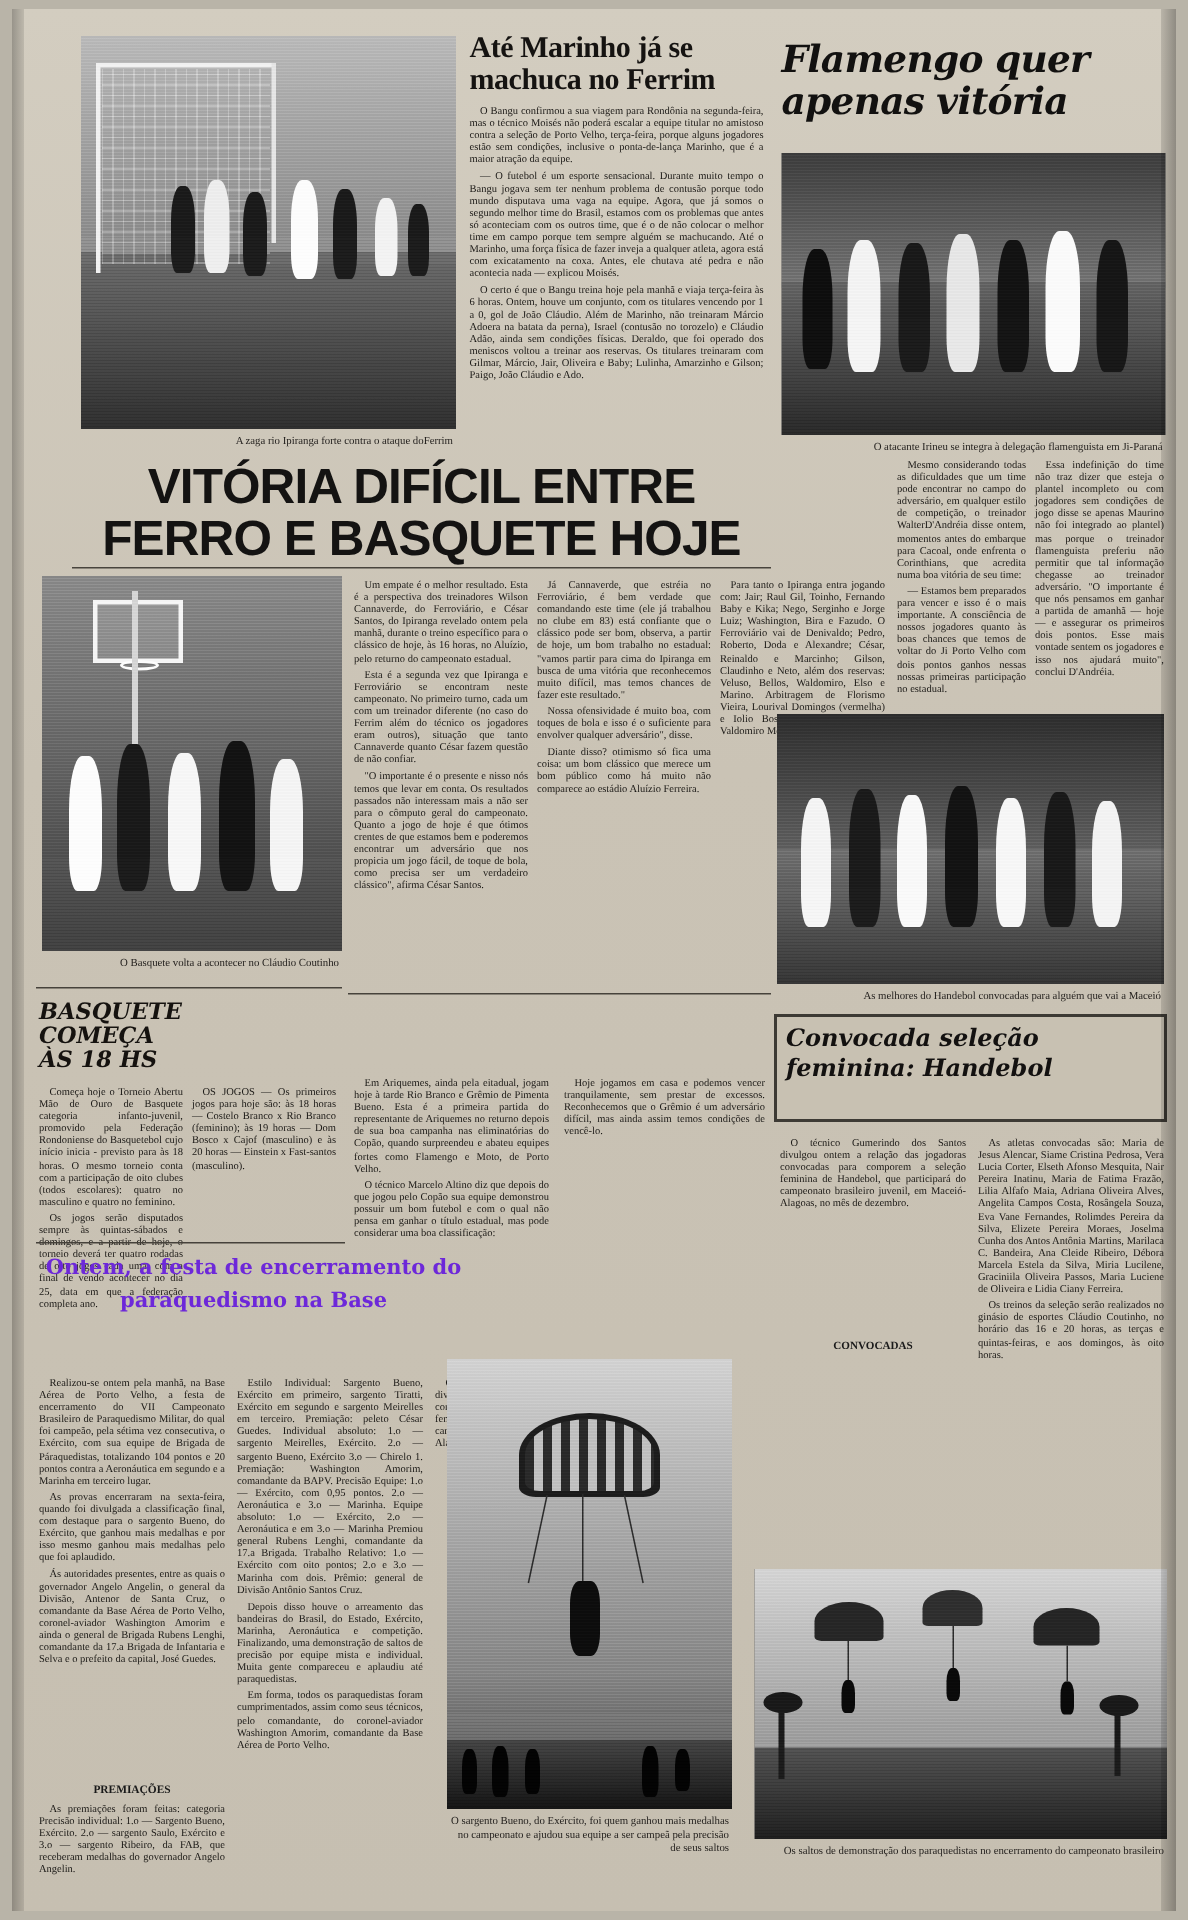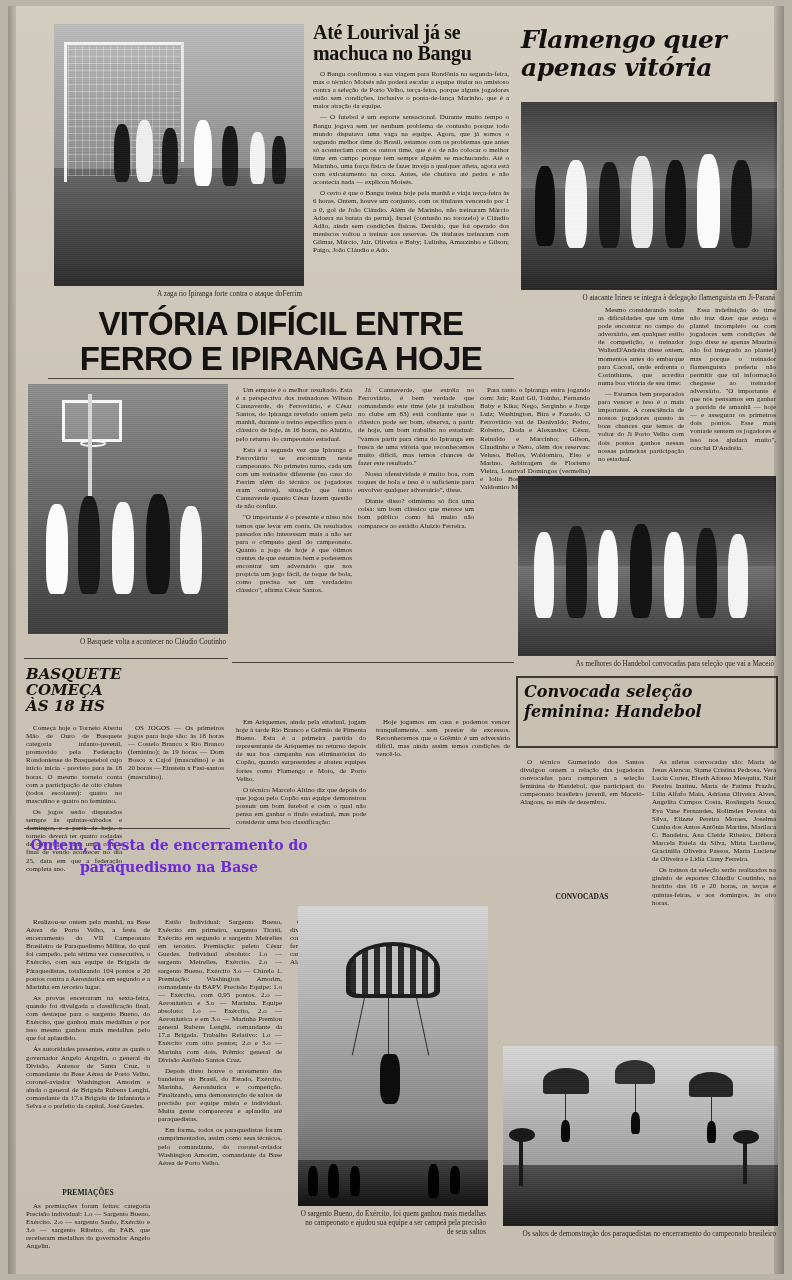--- a/index.html
+++ b/index.html
@@ -189,21 +189,21 @@
     <div class="fig" style="left:108px;top:104px;width:16px;height:56px;"></div>
     <div class="fig" style="left:140px;top:96px;width:18px;height:66px;background:#efece5;"></div>
     <div class="fig" style="left:168px;top:102px;width:16px;height:60px;"></div>
     <div class="fig" style="left:196px;top:108px;width:15px;height:52px;background:#e7e3db;"></div>
     <div class="fig" style="left:218px;top:112px;width:14px;height:48px;"></div>
     <div class="grain"></div>
   </div>
   <div class="cap" id="cap1">A zaga rio Ipiranga forte contra o ataque doFerrim</div>
 
   <div id="mid-col">
-    <div class="head-serif" id="h-marinho">Até Lourival já se machuca no Bangu</div>
+    <div class="head-serif" id="h-marinho">Até Marinho já se machuca no Ferrim</div>
     <div class="col-text" style="margin-top:6px;">
       <p>O Bangu confirmou a sua viagem para Rondônia na segunda-feira, mas o técnico Moisés não poderá escalar a equipe titular no amistoso contra a seleção de Porto Velho, terça-feira, porque alguns jogadores estão sem condições, inclusive o ponta-de-lança Marinho, que é a maior atração da equipe.</p>
       <p>— O futebol é um esporte sensacional. Durante muito tempo o Bangu jogava sem ter nenhum problema de contusão porque todo mundo disputava uma vaga na equipe. Agora, que já somos o segundo melhor time do Brasil, estamos com os problemas que antes só aconteciam com os outros time, que é o de não colocar o melhor time em campo porque tem sempre alguém se machucando. Até o Marinho, uma força física de fazer inveja a qualquer atleta, agora está com exicatamento na coxa. Antes, ele chutava até pedra e não acontecia nada — explicou Moisés.</p>
       <p>O certo é que o Bangu treina hoje pela manhã e viaja terça-feira às 6 horas. Ontem, houve um conjunto, com os titulares vencendo por 1 a 0, gol de João Cláudio. Além de Marinho, não treinaram Márcio Adoera na batata da perna), Israel (contusão no torozelo) e Cláudio Adão, ainda sem condições físicas. Deraldo, que foi operado dos meniscos voltou a treinar aos reservas. Os titulares treinaram com Gilmar, Márcio, Jair, Oliveira e Baby; Lulinha, Amarzinho e Gilson; Paigo, João Cláudio e Ado.</p>
     </div>
   </div>
 
   <div id="flamengo-head">Flamengo quer apenas vitória</div>
   <div class="photo" id="top-photo-2">
     <div class="sky" style="height:48%;background:linear-gradient(180deg,#4a4743,#7d7972);"></div>
@@ -212,21 +212,21 @@
     <div class="fig" style="left:44px;top:58px;width:22px;height:88px;background:#e8e4dc;"></div>
     <div class="fig" style="left:78px;top:60px;width:21px;height:86px;background:#2a2724;"></div>
     <div class="fig" style="left:110px;top:54px;width:22px;height:92px;background:#ddd9d1;"></div>
     <div class="fig" style="left:144px;top:58px;width:21px;height:88px;background:#232120;"></div>
     <div class="fig" style="left:176px;top:52px;width:23px;height:94px;background:#eceae3;"></div>
     <div class="fig" style="left:210px;top:58px;width:21px;height:88px;background:#262422;"></div>
     <div class="grain"></div>
   </div>
   <div class="cap" id="cap2">O atacante Irineu se integra à delegação flamenguista em Ji-Paraná</div>
 
-  <div id="main-head">VITÓRIA DIFÍCIL ENTRE FERRO E IPIRANGA HOJE</div>
+  <div id="main-head">VITÓRIA DIFÍCIL ENTRE FERRO E BASQUETE HOJE</div>
   <div id="head-sep"></div>
 
   <div class="photo" id="basket-photo">
     <div class="sky" style="height:100%;background:linear-gradient(180deg,#8f8b84,#4a4743);"></div>
     <div style="position:absolute;left:34px;top:16px;width:60px;height:42px;border:3px solid #eae6de;background:rgba(255,255,255,.12);"></div>
     <div style="position:absolute;left:52px;top:56px;width:26px;height:7px;border:2px solid #f0ece5;border-radius:50%;"></div>
     <div style="position:absolute;left:60px;top:10px;width:4px;height:110px;background:#cfcbc4;"></div>
     <div class="fig" style="left:18px;top:120px;width:22px;height:90px;background:#efece6;"></div>
     <div class="fig" style="left:50px;top:112px;width:22px;height:98px;background:#2a2724;"></div>
     <div class="fig" style="left:84px;top:118px;width:22px;height:92px;background:#eae7e0;"></div>
@@ -263,21 +263,21 @@
     <div class="ground" style="height:50%;background:linear-gradient(180deg,#78746d,#403d39);"></div>
     <div class="fig" style="left:16px;top:56px;width:20px;height:86px;background:#e9e5de;"></div>
     <div class="fig" style="left:48px;top:50px;width:21px;height:92px;background:#2b2825;"></div>
     <div class="fig" style="left:80px;top:54px;width:20px;height:88px;background:#ede9e2;"></div>
     <div class="fig" style="left:112px;top:48px;width:22px;height:94px;background:#232120;"></div>
     <div class="fig" style="left:146px;top:56px;width:20px;height:86px;background:#eae7e0;"></div>
     <div class="fig" style="left:178px;top:52px;width:21px;height:90px;background:#2a2724;"></div>
     <div class="fig" style="left:210px;top:58px;width:20px;height:84px;background:#e7e4dd;"></div>
     <div class="grain"></div>
   </div>
-  <div class="cap" id="cap4">As melhores do Handebol convocadas para seleção que vai a Maceió</div>
+  <div class="cap" id="cap4">As melhores do Handebol convocadas para alguém que vai a Maceió</div>
 
   <div id="basq-line"></div>
   <div id="basq-head">BASQUETE COMEÇA ÀS 18 HS</div>
   <div class="col-text" id="basq-txt">
     <p>Começa hoje o Torneio Abertu Mão de Ouro de Basquete categoria infanto-juvenil, promovido pela Federação Rondoniense do Basquetebol cujo início inicia - previsto para às 18 horas. O mesmo torneio conta com a participação de oito clubes (todos escolares): quatro no masculino e quatro no feminino.</p>
     <p>Os jogos serão disputados sempre às quintas-sábados e domingos, e a partir de hoje, o torneio deverá ter quatro rodadas de oito jogos cada uma, com a final de vendo acontecer no dia 25, data em que a federação completa ano.</p>
   </div>
   <div class="col-text" id="basq-txt2">
     <p>OS JOGOS — Os primeiros jogos para hoje são: às 18 horas — Costelo Branco x Rio Branco (feminino); às 19 horas — Dom Bosco x Cajof (masculino) e às 20 horas — Einstein x Fast-santos (masculino).</p>
   </div>

